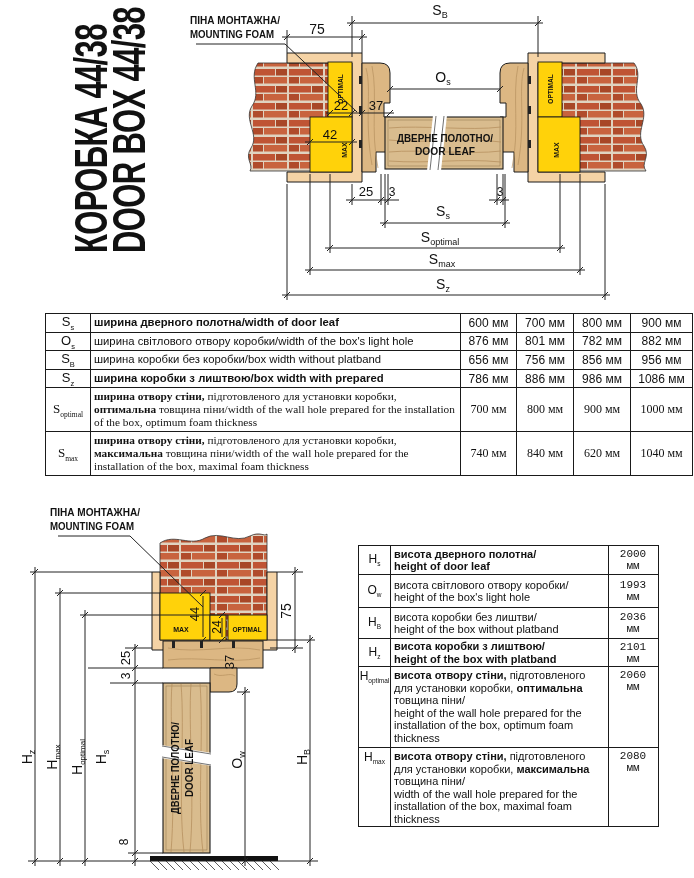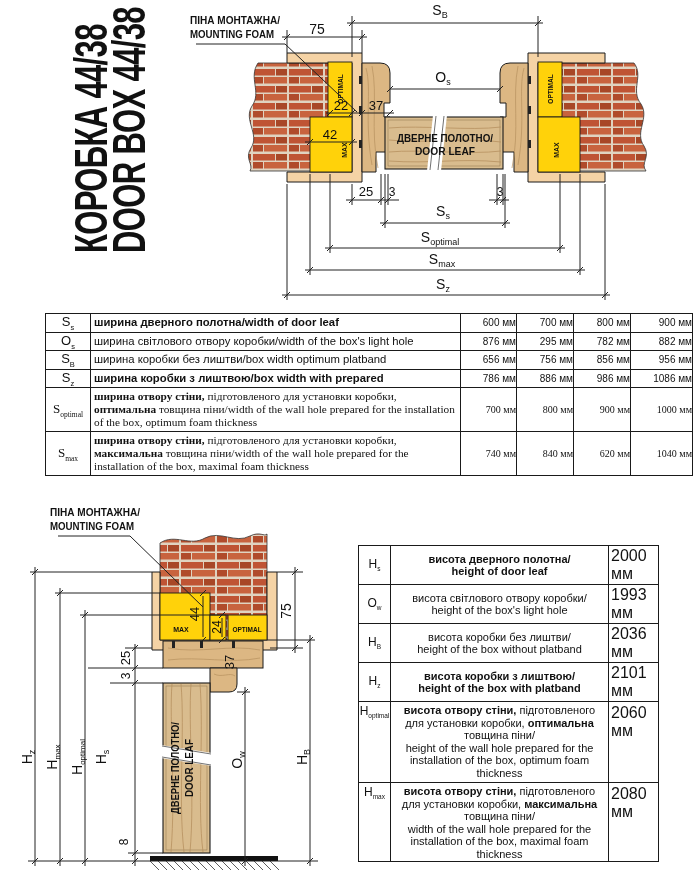--- a/index.html
+++ b/index.html
@@ -12,28 +12,28 @@
     transform:translateY(205px) rotate(-90deg) scaleX(0.66);
     font-size:47px;font-weight:700;line-height:38px;letter-spacing:-1px;white-space:nowrap;}
   
   table{border-collapse:collapse;table-layout:fixed;}
   td{border:1px solid #1a1a1a;vertical-align:middle;overflow:hidden;}
   .b{font-weight:700;}
   .t1{position:absolute;left:45px;top:313px;width:647px;font-size:11.3px;}
   .t1 td{padding:0 3px;}
   .t1 .sym{text-align:center;font-size:13px;padding:0;}
   .t1 .desc{line-height:13px;}
-  .t1 .val{text-align:right;font-size:10px;padding:0;}
+  .t1 .val{text-align:center;font-size:12px;padding:0;}
   .t1 tr.r-s td{height:16px;}
   .t1 tr.r-m td{height:43px;font-family:Liberation Serif, serif;}
   .t2{position:absolute;left:358px;top:545px;width:300px;font-size:11px;}
-  .t2 td{padding:1px 3px;text-align:center;}
+  .t2 td{padding:1px 3px;}
   .t2 .sym{text-align:center;font-size:12px;padding:0;}
   .t2 .desc{line-height:12.5px;}
-  .t2 .val{font-size:16px;text-align:left;padding-left:2px;}
+  .t2 .val{font-size:11px;text-align:center;padding-left:2px;font-family:Liberation Mono, monospace;}
   .t2 td.vt{vertical-align:top;padding-top:2px;}
   sub{font-size:8px;letter-spacing:0;}
   .t2 .sym sub{font-size:6.5px;}
   .t1 .sym sub{font-size:7.5px;}
 </style>
 </head>
 <body>
 
 <div class="vtitle">
   <div class="vtitle-in">
@@ -269,27 +269,27 @@
     <td class="desc"><span class="b">ширина дверного полотна/width of door leaf</span></td>
     <td class="val">600 мм</td>
     <td class="val">700 мм</td>
     <td class="val">800 мм</td>
     <td class="val">900 мм</td>
   </tr>
   <tr class="r-s">
     <td class="sym"><span>O</span><sub>s</sub></td>
     <td class="desc"><span>ширина світлового отвору коробки/width of the box's light hole</span></td>
     <td class="val">876 мм</td>
-    <td class="val">295 мм</td>
+    <td class="val">801 мм</td>
     <td class="val">782 мм</td>
     <td class="val">882 мм</td>
   </tr>
   <tr class="r-s">
     <td class="sym"><span>S</span><sub>B</sub></td>
-    <td class="desc"><span>ширина коробки без лиштви/box width optimum platband</span></td>
+    <td class="desc"><span>ширина коробки без коробки/box width without platband</span></td>
     <td class="val">656 мм</td>
     <td class="val">756 мм</td>
     <td class="val">856 мм</td>
     <td class="val">956 мм</td>
   </tr>
   <tr class="r-s">
     <td class="sym"><span>S</span><sub>z</sub></td>
     <td class="desc"><span class="b">ширина коробки з лиштвою/box width with prepared</span></td>
     <td class="val">786 мм</td>
     <td class="val">886 мм</td>

